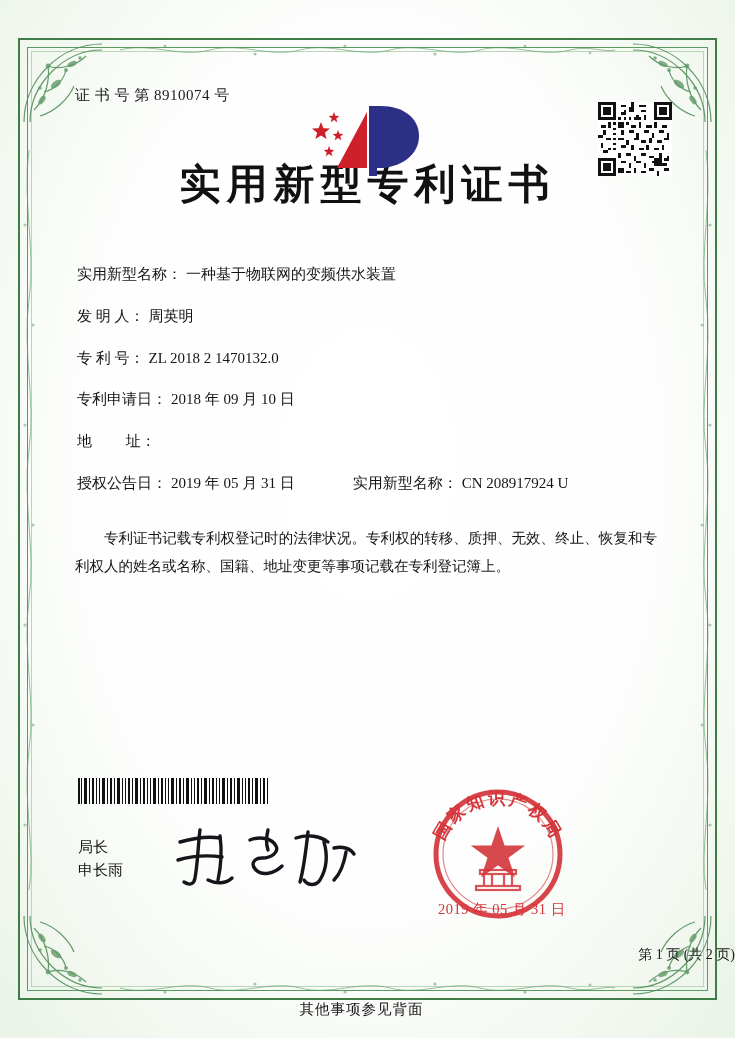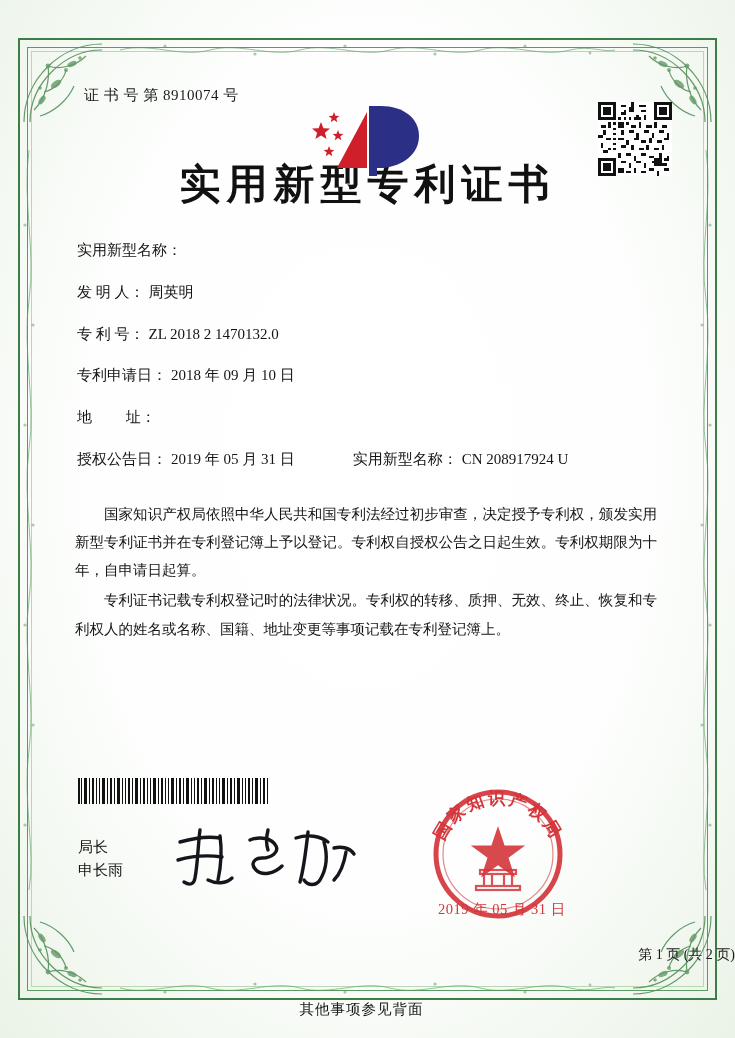--- a/index.html
+++ b/index.html
@@ -78,21 +78,21 @@
     position: absolute;
     left: 55px;
     top: 86px;
     width: 625px;
   }
 
   .cert-no {
     font-size: 15px;
     color: #1a1a1a;
     letter-spacing: .5px;
-    margin-left: 29px;
+    margin-left: 20px;
   }
 
   .logo {
     position: absolute;
     left: 252px;
     top: 16px;
     width: 130px;
     height: 80px;
   }
 
@@ -109,21 +109,21 @@
     margin-top: 52px;
     text-align: center;
     font-size: 41px;
     font-weight: bold;
     letter-spacing: 6px;
     color: #111;
     font-family: "DejaVu Serif", "Liberation Serif", serif;
   }
 
   .fields {
-    margin-top: 31px;
+    margin-top: 55px;
     margin-left: 22px;
     font-size: 15px;
     color: #141414;
     line-height: 1.05;
   }
   .field-row {
     display: flex;
     align-items: baseline;
     margin-bottom: 26px;
   }
@@ -491,20 +491,21 @@
             <rect x="26" y="22" width="2" height="1"></rect>
         </g>
       </svg>
     </div>
 
     <div class="title">实用新型专利证书</div>
 
     <div class="fields">
       <div class="field-row">
         <span class="f-label">实用新型名称：</span>
+        <span class="f-value">一种基于物联网的变频供水装置</span>
       </div>
       <div class="field-row">
         <span class="f-label">发 明 人：</span>
         <span class="f-value">周英明</span>
       </div>
       <div class="field-row">
         <span class="f-label">专 利 号：</span>
         <span class="f-value">ZL 2018 2 1470132.0</span>
       </div>
       <div class="field-row">
@@ -516,21 +517,20 @@
       </div>
       <div class="field-row inline-two">
         <span class="f-label">授权公告日：</span>
         <span class="f-value">2019 年 05 月 31 日</span>
         <span class="second-label">实用新型名称：</span>
         <span class="f-value">CN 208917924 U</span>
       </div>
     </div>
 
     <div class="paras">
-      <p>国家知识产权局依照中华人民共和国专利法经过初步审查，决定授予专利权，颁发实用新型专利证书并在专利登记簿上予以登记。专利权自授权公告之日起生效。专利权期限为十年，自申请日起算。</p>
       <p>专利证书记载专利权登记时的法律状况。专利权的转移、质押、无效、终止、恢复和专利权人的姓名或名称、国籍、地址变更等事项记载在专利登记簿上。</p>
     </div>
   </div>
 
   <div class="barcode">
     <svg width="192" height="26" viewBox="0 0 192 26" shape-rendering="crispEdges">
       <rect width="192" height="26" fill="#ffffff" opacity="0"></rect>
       <g fill="#111111">
         <rect x="0" y="0" width="2" height="26"></rect>
           <rect x="3" y="0" width="1" height="26"></rect>

